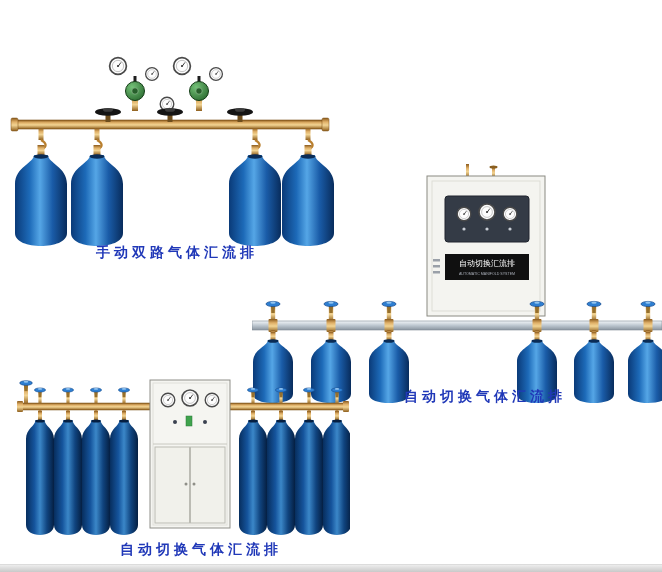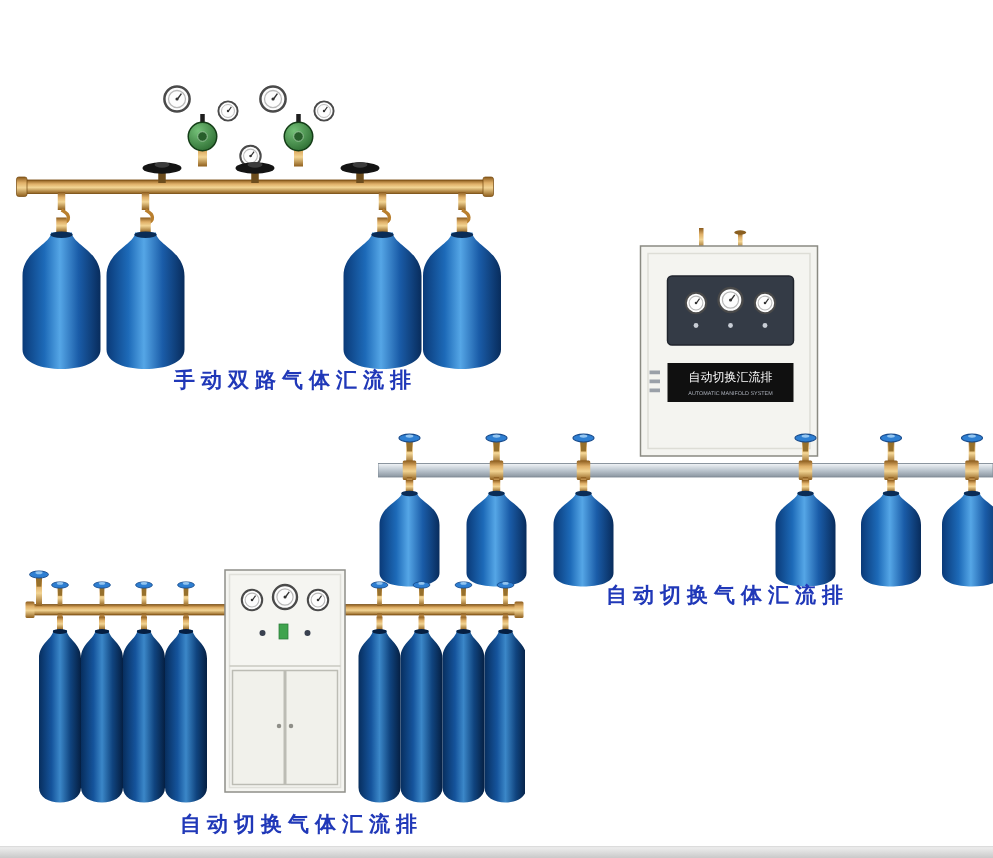--- a/index.html
+++ b/index.html
@@ -158,23 +158,23 @@
         <path d="M303 135 C 309 138 309 142 304 144" stroke="#b97f2e" stroke-width="2.2" fill="none"></path>
       </g>
 
       <use href="#sym-cylL" transform="translate(36,149)"></use>
       <use href="#sym-cylL" transform="translate(92,149)"></use>
       <use href="#sym-cylL" transform="translate(250,149)"></use>
       <use href="#sym-cylL" transform="translate(303,149)"></use>
     </svg>
   </div>
 
-  <div class="caption" style="left:116px; top:246px;">手动双路气体汇流排</div>
-
-  <div class="product" style="left:252px; top:152px; width:410px; height:240px;text-decoration:underline;">
+  <div class="caption" style="left:96px; top:246px;font-family:Liberation Serif, serif;">手动双路气体汇流排</div>
+
+  <div class="product" style="left:252px; top:164px; width:410px; height:240px;text-decoration:underline;">
     <svg viewBox="0 0 410 240" width="410" height="240">
 
       <g>
         <rect x="214" y="0" width="3" height="14" fill="url(#gBrass)"></rect>
         <rect x="240" y="3" width="3" height="11" fill="url(#gBrass)"></rect>
         <ellipse cx="241.5" cy="3" rx="4" ry="1.5" fill="#8a5f20"></ellipse>
         <rect x="175" y="12" width="118" height="140" fill="#f4f4f0" stroke="#8a8a82"></rect>
         <rect x="180" y="17" width="108" height="130" fill="none" stroke="#ddddd6"></rect>
         <rect x="193" y="32" width="84" height="46" rx="3" fill="#343b46" stroke="#20252e"></rect>
         <use href="#sym-gauge" transform="translate(212,50) scale(0.85)"></use>

